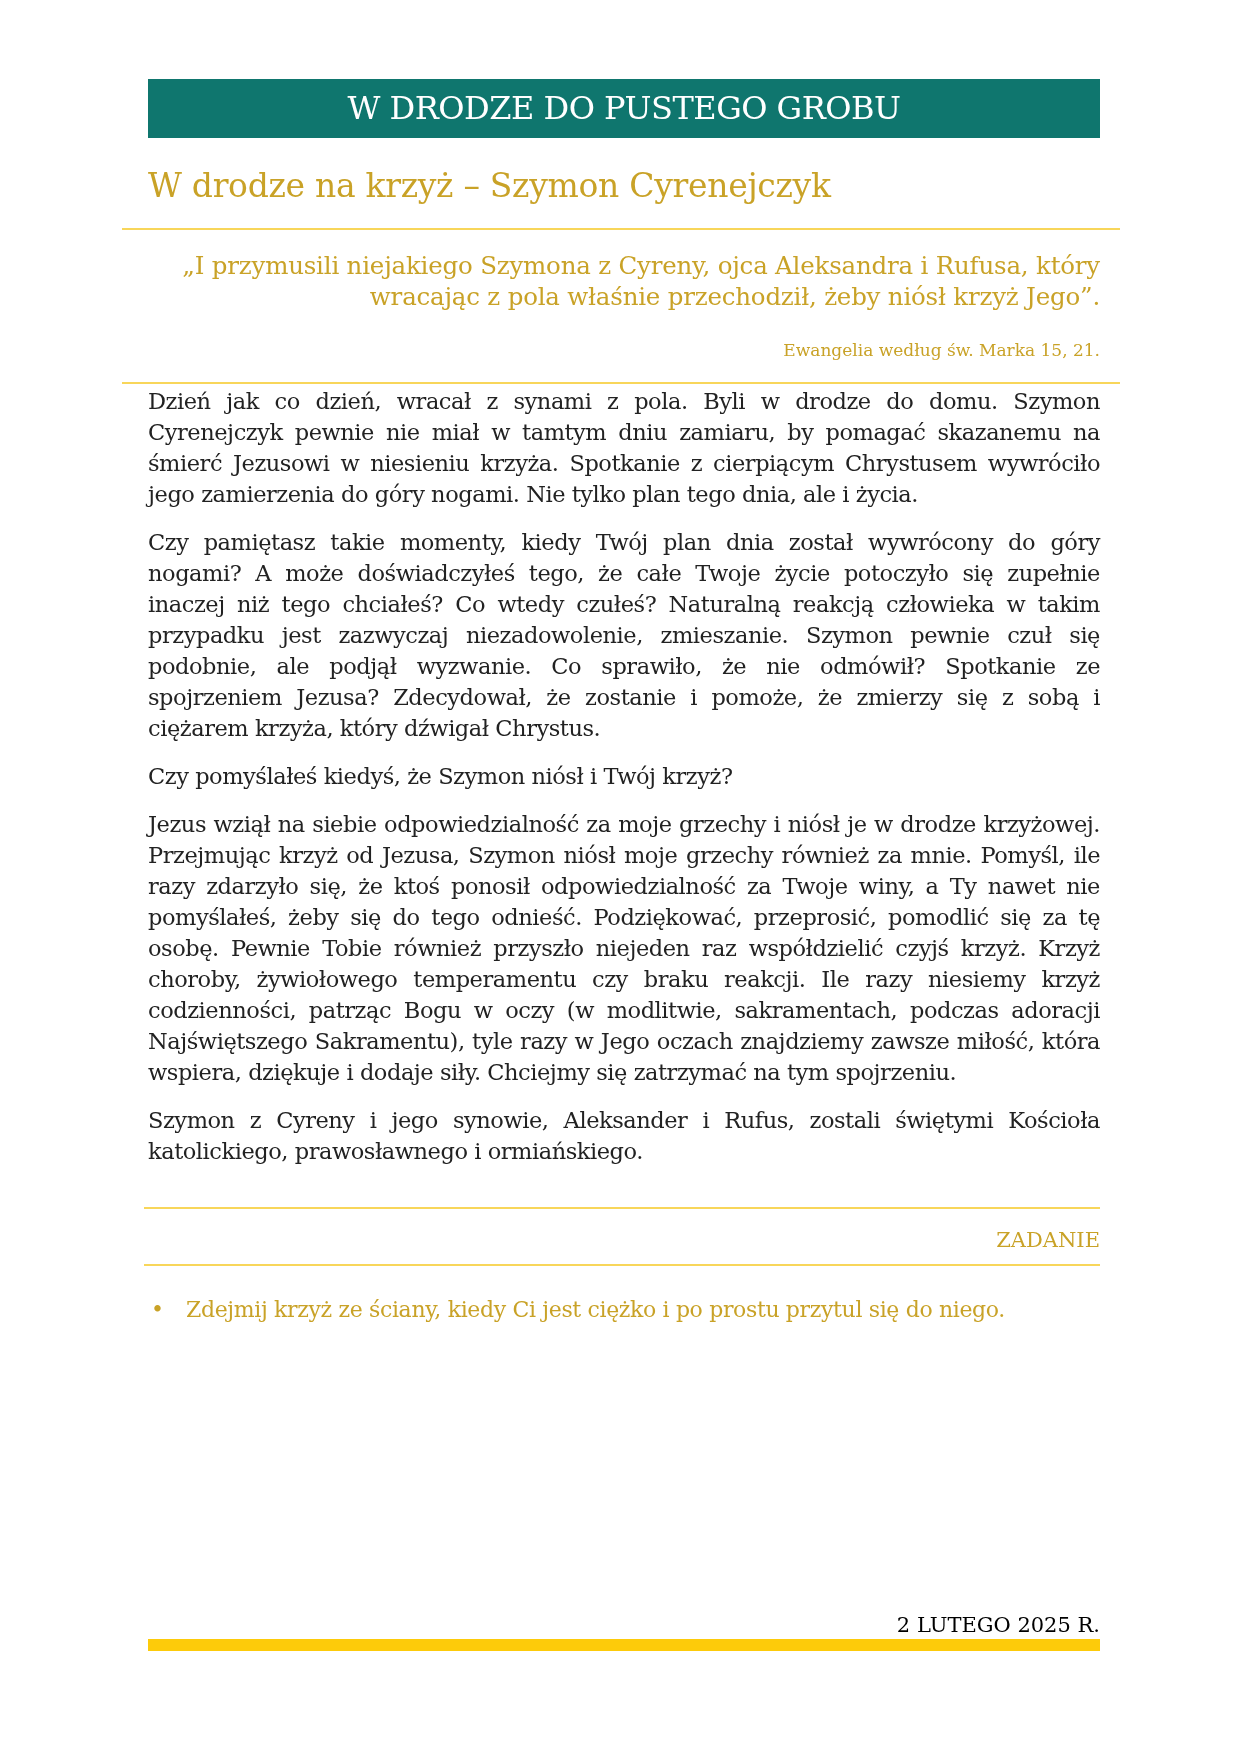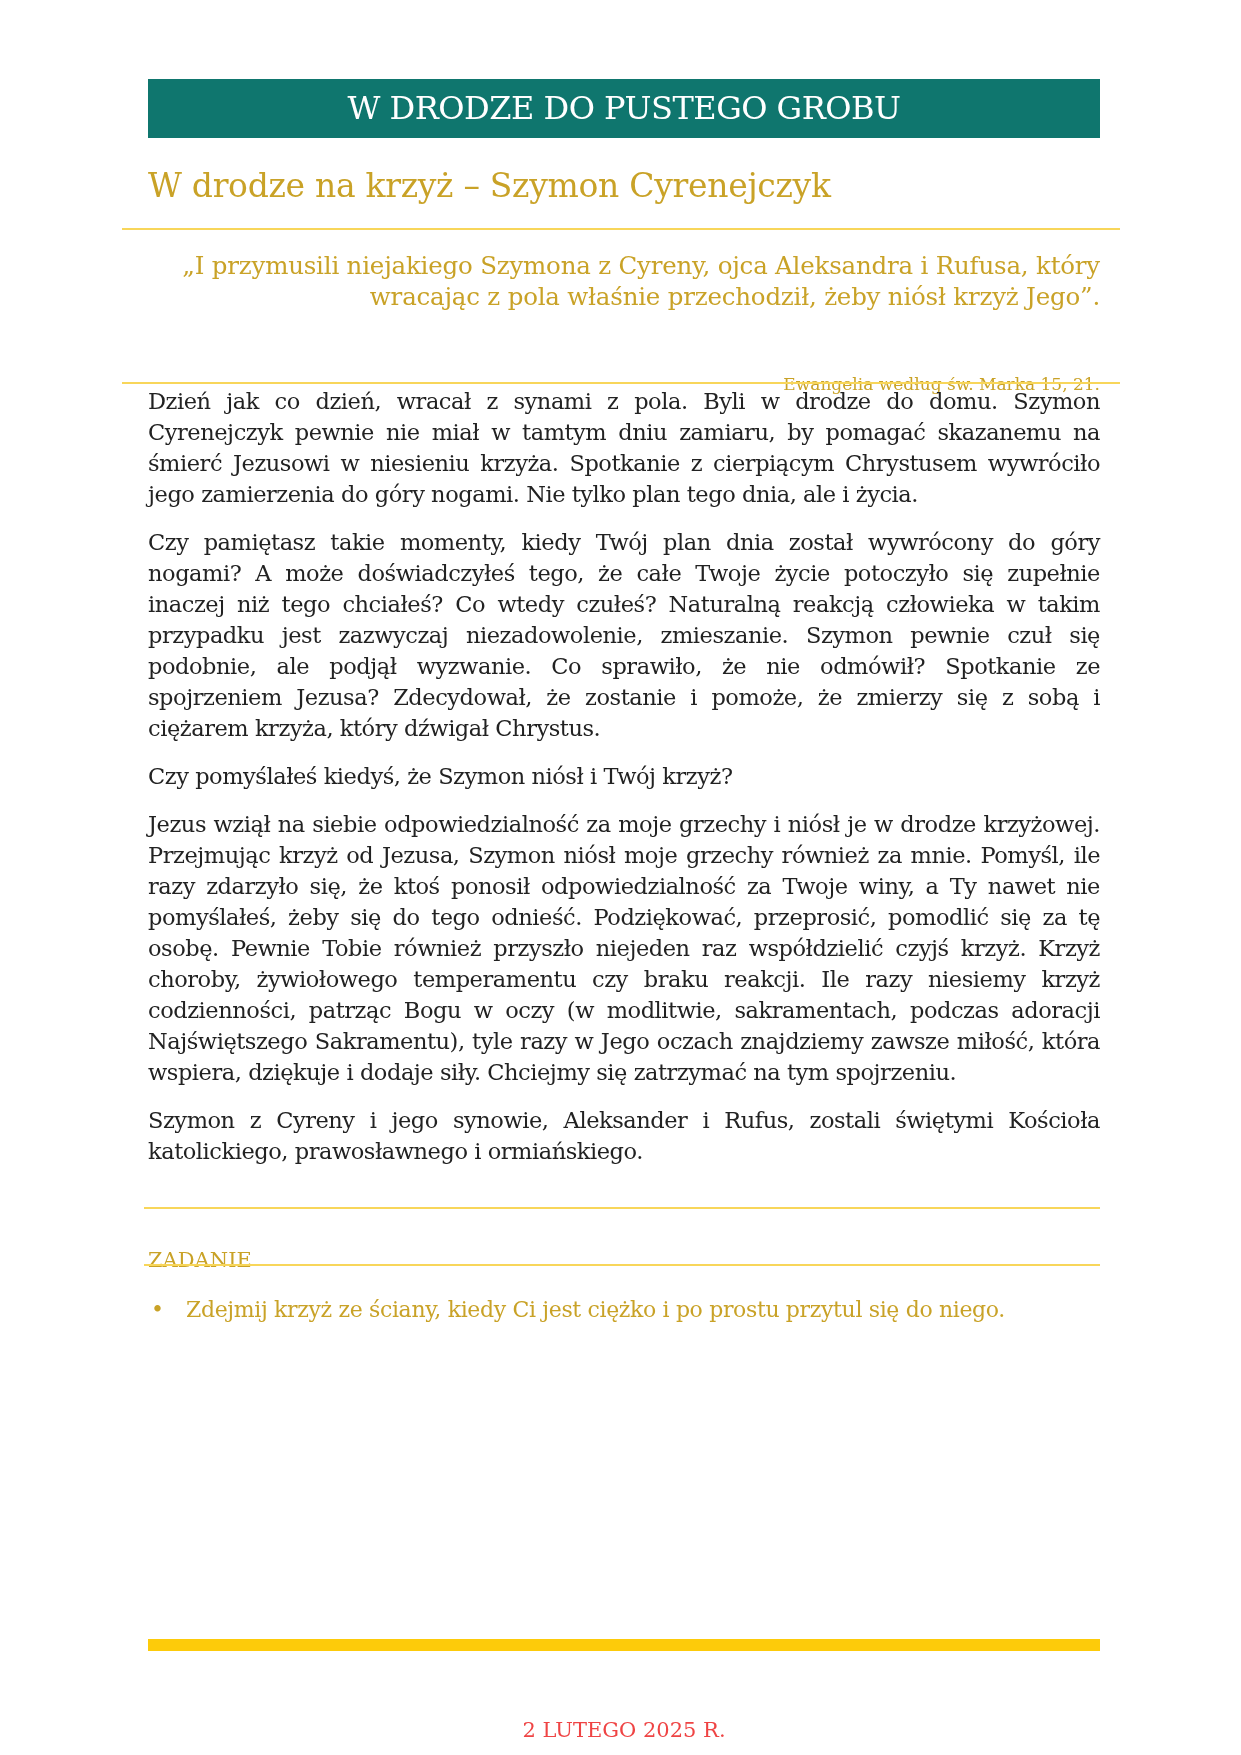--- a/index.html
+++ b/index.html
@@ -7,33 +7,33 @@
          font-family: "DejaVu Serif", "Liberation Serif", serif; }
   .banner { position: absolute; left: 148px; top: 79px; width: 952px; height: 59px;
             background: #0f766e; color: #ffffff; font-size: 32px; text-align: center;
             line-height: 59px; letter-spacing: -0.5px; }
   .subtitle { position: absolute; left: 148px; top: 162px; width: 952px; text-align: left;
               color: #C9A227; font-size: 33px; line-height: 48px; letter-spacing: -0.3px; }
   .rule { position: absolute; height: 2px; background: #F8D65A; }
   .quote { position: absolute; left: 148px; top: 250px; width: 952px; color: #C9A227;
            font-size: 24.5px; line-height: 31px; letter-spacing: -0.2px; text-align: right; }
   .source { position: absolute; left: 148px; top: 338px; width: 952px; text-align: right;
-            color: #C9A227; font-size: 17px; line-height: 24px; margin-top: 34px; }
+            color: #C9A227; font-size: 17px; line-height: 24px; }
   .body-text { position: absolute; left: 148px; top: 386px; width: 952px; color: #222222;
                font-size: 22.5px; line-height: 31px; text-align: justify; letter-spacing: -0.45px; }
   .body-text p { margin: 0 0 17px 0; }
-  .task-title { position: absolute; left: 148px; top: 1225px; width: 952px; text-align: left;
-                color: #C9A227; font-size: 21px; line-height: 30px; margin-top: 20px; }
+  .task-title { position: absolute; left: 148px; top: 1225px; width: 952px; text-align: right;
+                color: #C9A227; font-size: 21px; line-height: 30px; }
   .task-list { position: absolute; left: 148px; top: 1295px; width: 952px; margin: 0; padding: 0;
                list-style: none; color: #C9A227; font-size: 22px; line-height: 30px; letter-spacing: -0.35px; }
   .task-list li { position: relative; padding-left: 38px; }
   .bullet { position: absolute; left: 3px; top: 0; }
   .footer-bar { position: absolute; left: 148px; top: 1639px; width: 952px; height: 12px; background: #FDCB0A; }
-  .footer-date { position: absolute; left: 148px; top: 1715px; width: 952px; text-align: center;
-                 color: #ef4444; font-size: 21px; line-height: 30px; }
+  .footer-date { position: absolute; left: 148px; top: 1610px; width: 952px; text-align: right;
+                 color: #000000; font-size: 21px; line-height: 30px; }
 </style>
 </head>
 <body>
 
 <div class="banner">
   <span>W DRODZE DO PUSTEGO GROBU</span>
 </div>
 
 <div class="subtitle">W drodze na krzyż – Szymon Cyrenejczyk</div>
 

